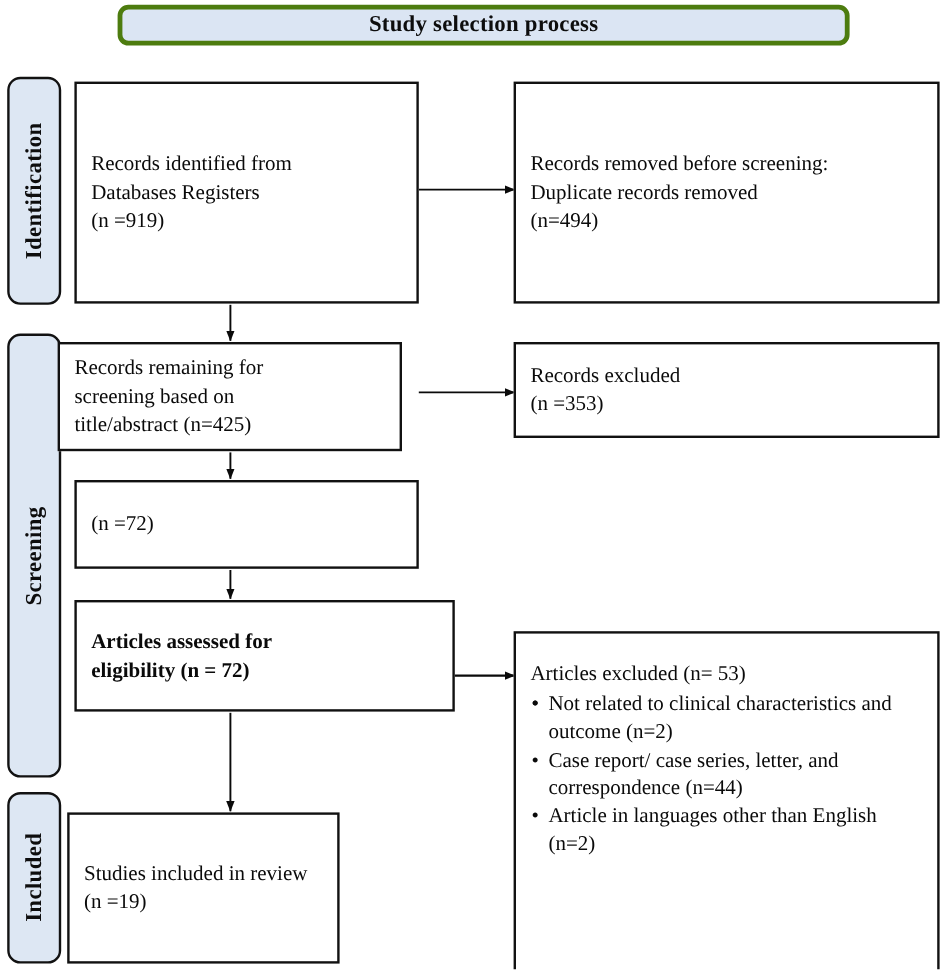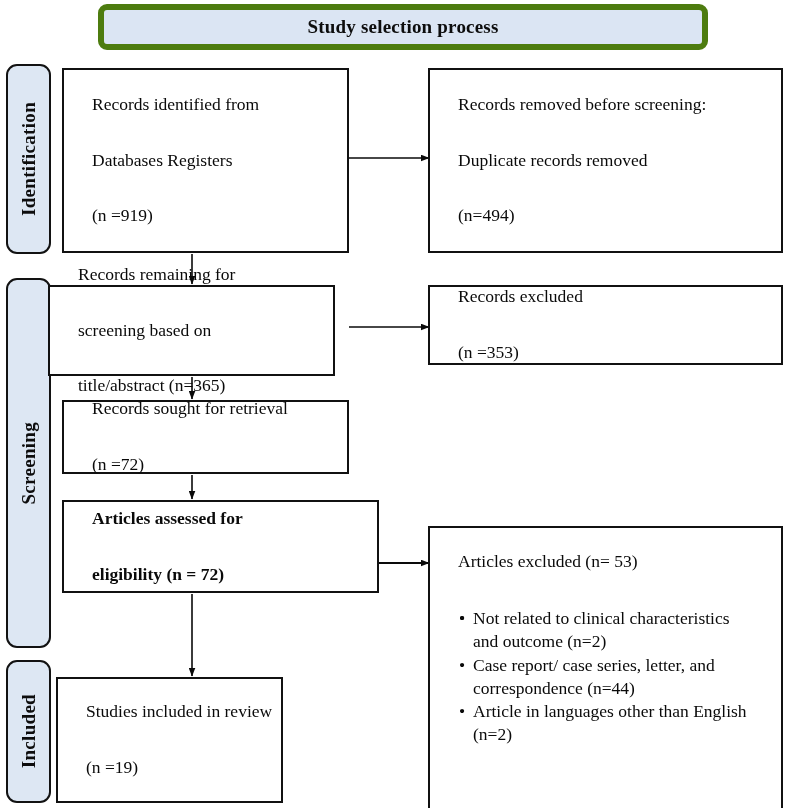--- a/index.html
+++ b/index.html
@@ -19,23 +19,23 @@
     background: #ffffff;
     overflow: hidden;
   }
 
   
   .title-banner {
     position: absolute;
     left: 98px;
     top: 4px;
     width: 610px;
-    height: 46px;
+    height: 34px;
     background: #dbe5f3;
-    border: 6px solid #4d7c0f;
+    border: 4px solid #4d7c0f;
     border-radius: 9px;
     box-sizing: border-box;
     display: flex;
     align-items: center;
     justify-content: center;
   }
   .title-banner .title-text {
     font-family: "Liberation Serif", "DejaVu Serif", serif;
     font-weight: bold;
     font-size: 19px;
@@ -67,25 +67,24 @@
   #stage-identification { left: 6px;  top: 64px;  width: 45px;  height: 190px; }
   #stage-screening     { left: 6px;  top: 278px; width: 45px;  height: 370px; }
   #stage-included      { left: 6px;  top: 660px; width: 45px;  height: 143px; }
 
   
   .flow-box {
     position: absolute;
     background: #ffffff;
     border: 2.5px solid #111111;
     box-sizing: border-box;
-    padding: 0 28px;
+    padding: 0 12px;
     display: flex;
     flex-direction: column;
     justify-content: center;
-    gap: 32px;
   }
   .flow-box .line,
   .flow-box .bullet-line {
     font-family: "Liberation Serif", "DejaVu Serif", serif;
     font-size: 17.5px;
     line-height: 1.37;
     color: #0a0a0a;
     white-space: nowrap;
   }
   .flow-box.wrap .line,
@@ -180,30 +179,29 @@
 
   <div class="flow-box" id="box-removed">
     <div class="line">Records removed before screening:</div>
     <div class="line">Duplicate records removed</div>
     <div class="line">(n=494)</div>
   </div>
 
   <div class="flow-box" id="box-remaining">
     <div class="line">Records remaining for</div>
     <div class="line">screening based on</div>
-    <div class="line">title/abstract (n=365)</div>
+    <div class="line">title/abstract (n=425)</div>
   </div>
 
   <div class="flow-box" id="box-excluded-353">
     <div class="line">Records excluded</div>
     <div class="line">(n =353)</div>
   </div>
 
   <div class="flow-box" id="box-sought">
-    <div class="line">Records sought for retrieval</div>
     <div class="line">(n =72)</div>
   </div>
 
   <div class="flow-box" id="box-assessed">
     <div class="line">Articles assessed for</div>
     <div class="line">eligibility (n = 72)</div>
   </div>
 
   <div class="flow-box wrap" id="box-excluded-53">
     <div class="line heading">Articles excluded (n= 53)</div>

